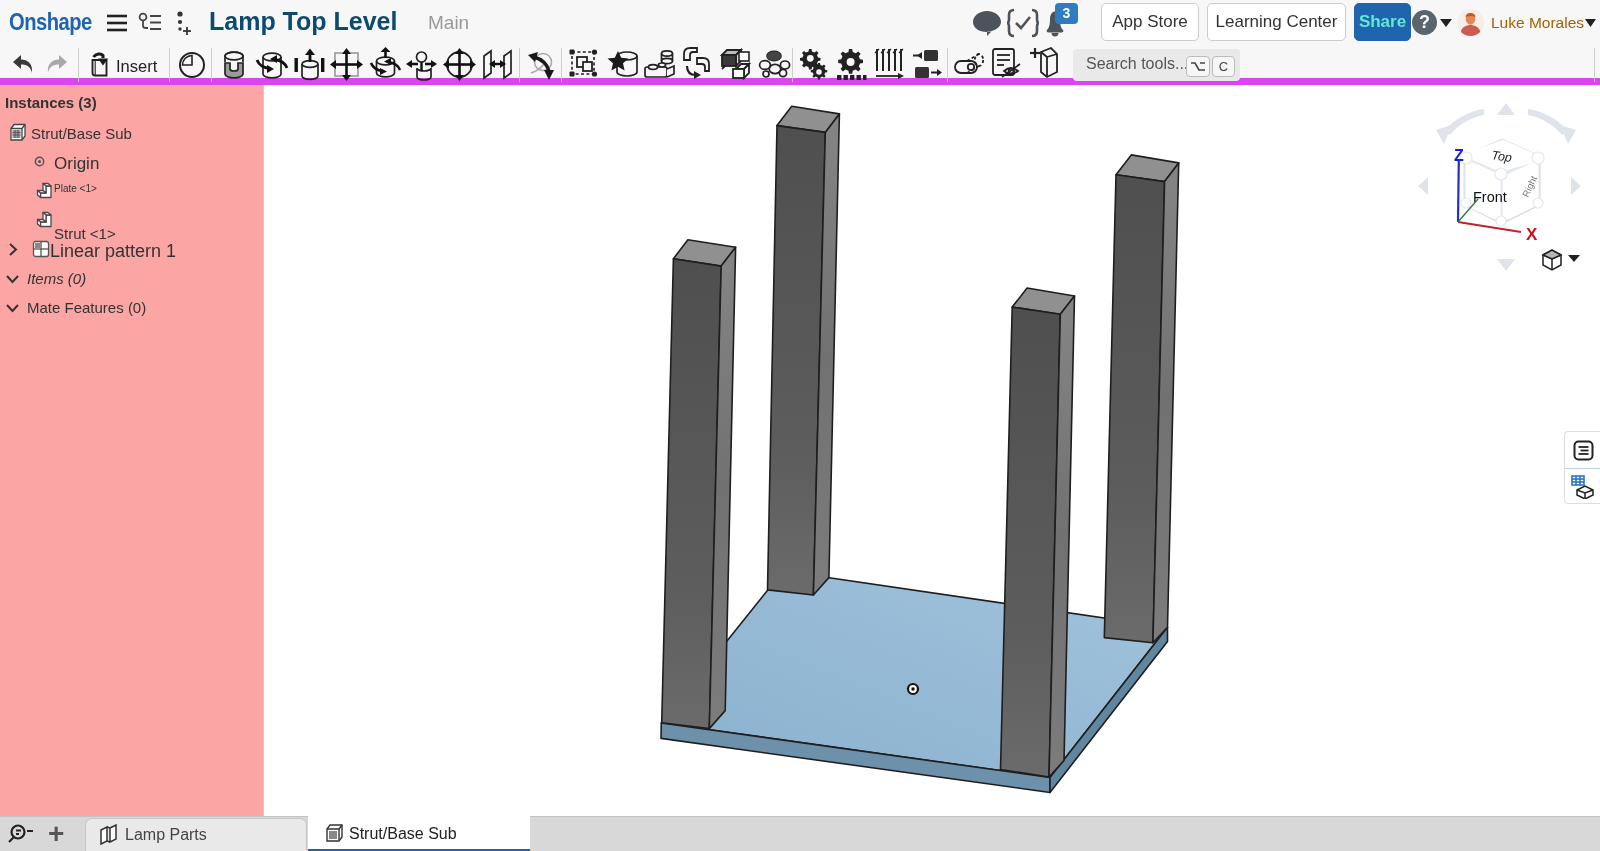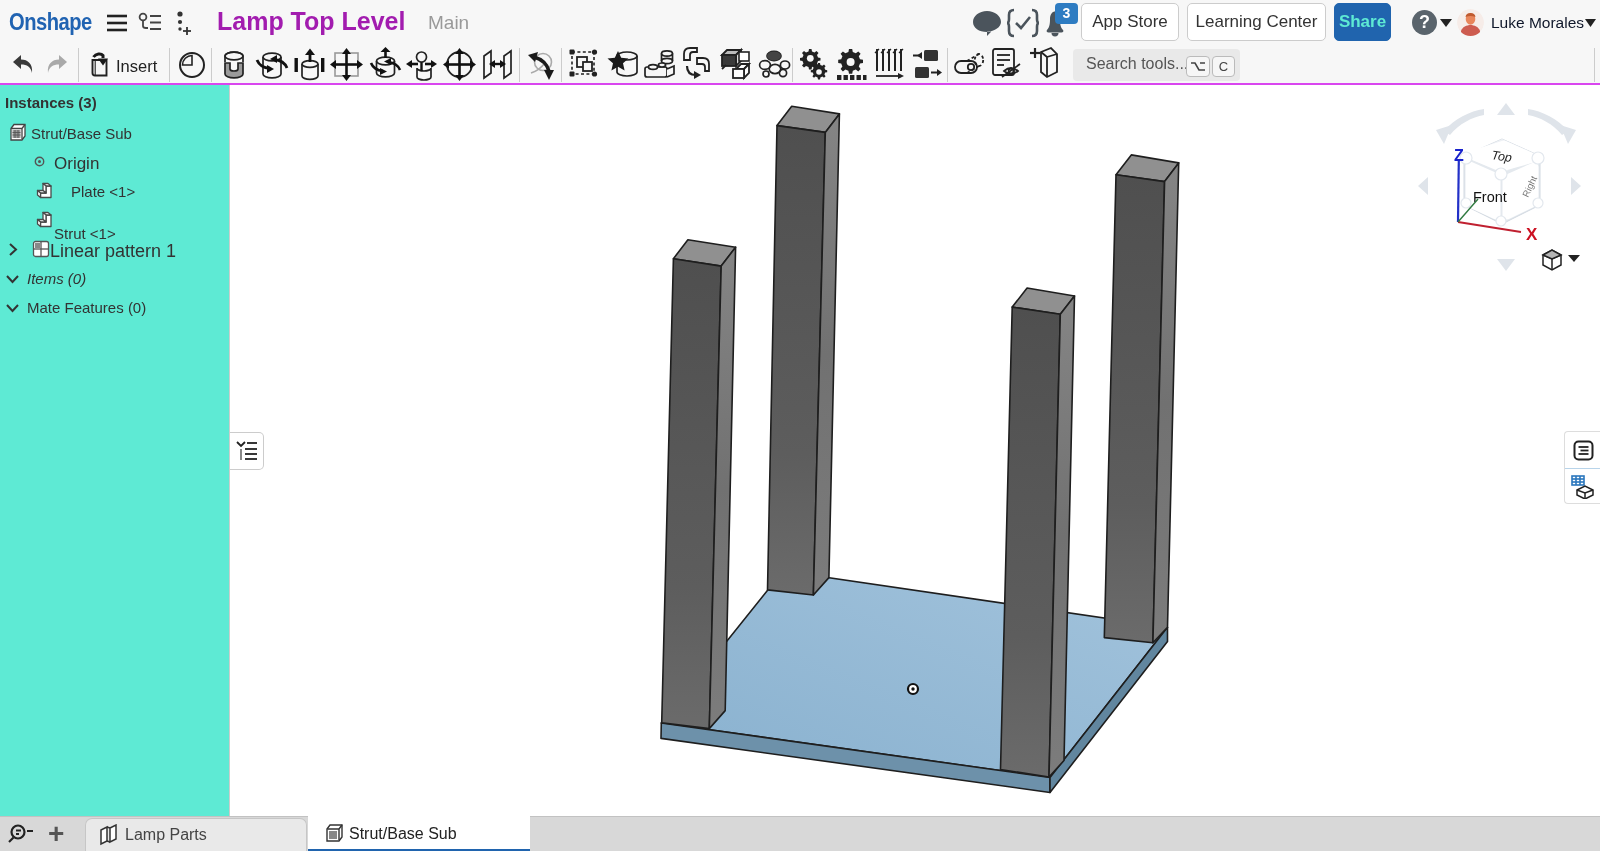--- a/index.html
+++ b/index.html
@@ -1,25 +1,25 @@
 <!DOCTYPE html>
 <html><head>
 <meta charset="utf-8">
 <style>
 * { margin:0; padding:0; box-sizing:border-box; }
 html,body { width:1600px; height:851px; overflow:hidden; font-family:"Liberation Sans",sans-serif; }
 #app { position:relative; width:1600px; height:851px; background:#fff; }
 #topbar { position:absolute; left:0; top:0; width:1600px; height:45px; background:#f7f7f7; }
-#toolbar { position:absolute; left:0; top:45px; width:1600px; height:40px; background:#f7f7f7; border-bottom:2px solid #d946ef; }
-#leftpanel { position:absolute; left:0; top:85px; width:230px; height:731px; background:#5eead4; border-right:1px solid #ccc; }
+#toolbar { position:absolute; left:0; top:45px; width:1600px; height:40px; background:#f7f7f7; border-bottom:7px solid #d946ef; }
+#leftpanel { position:absolute; left:0; top:85px; width:264px; height:731px; background:#fca5a5; border-right:1px solid #ccc; }
 #viewport { position:absolute; left:230px; top:85px; width:1370px; height:731px; background:#fff; }
 #bottombar { position:absolute; left:0; top:816px; width:1600px; height:35px; background:#d8d8d8; border-top:1px solid #c2c2c2; }
 .sep { position:absolute; top:3px; width:1px; height:34px; background:#ccc; }
 .ib { position:absolute; top:0; }
-.btn { position:absolute; top:3px; height:38px; border:1px solid #ccc; border-radius:5px; background:#fff; color:#333; font-size:17px; line-height:36px; text-align:center; }
+.btn { position:absolute; top:3px; height:38px; border:1px solid #ccc; border-radius:5px; background:#fff; color:#333; font-size:17px; line-height:36px; text-align:center;margin-left:20px; }
 .tx { position:absolute; white-space:nowrap; }
 </style>
 </head>
 <body>
 <div id="app">
   <div id="viewport">
   <svg width="1370" height="731" style="position:absolute;left:0;top:0">
     <defs>
       <linearGradient id="pg" x1="0" y1="1" x2="1" y2="0">
             <stop offset="0" stop-color="#89b1cf"></stop>
@@ -164,21 +164,21 @@
         <g fill="#333">
           <circle cx="6" cy="4" r="2.6"></circle>
           <circle cx="6" cy="12" r="2.1"></circle>
           <circle cx="6" cy="19" r="1.7"></circle>
         </g>
         <g stroke="#333" stroke-width="1.8">
           <line x1="13" y1="17" x2="13" y2="25"></line>
           <line x1="9" y1="21" x2="17" y2="21"></line>
         </g>
       </svg>
-    <div class="tx" style="left:217px;top:7px;font-size:25px;font-weight:bold;color:#a21caf;">Lamp Top Level</div>
+    <div class="tx" style="left:209px;top:7px;font-size:25px;font-weight:bold;color:#0c4a6e;">Lamp Top Level</div>
     <div class="tx" style="left:428px;top:12px;font-size:19px;color:#999;">Main</div>
     <svg class="ib" style="left:972px;top:10px" width="30" height="27">
         <path d="M15 1 C7 1 1 6 1 12 C1 18 7 22 15 22 C16.5 22 18 21.8 19.4 21.4 L15 26 L15 21.8 C23 21.4 29 17 29 12 C29 6 23 1 15 1 Z" fill="#4b545c"></path>
       </svg>
     <svg class="ib" style="left:1006px;top:8px" width="34" height="30">
         <g fill="none" stroke="#4b545c" stroke-width="2.6">
           <path d="M8 2 Q3 2 3 7 L3 11 Q3 15 1 15 Q3 15 3 19 L3 23 Q3 28 8 28"></path>
           <path d="M26 2 Q31 2 31 7 L31 11 Q31 15 33 15 Q31 15 31 19 L31 23 Q31 28 26 28"></path>
           <path d="M10 15 L15 20 L24 9"></path>
         </g>
@@ -201,21 +201,21 @@
             <circle cx="13.5" cy="13.5" r="13.5"></circle>
           </clipPath>
         </defs>
         <g clip-path="url(#avc)">
           <circle cx="13.5" cy="13.5" r="13.5" fill="#f6ece8"></circle>
           <path d="M13.5 16 C17 16 22 18 23 22 L23 27 L4 27 L4 22 C5 18 10 16 13.5 16 Z" fill="#cd5c50"></path>
           <ellipse cx="13.5" cy="10" rx="4.8" ry="5.8" fill="#e8855a"></ellipse>
           <path d="M8.5 8 Q9 4 13.5 4 Q18 4 18.5 8 Q16 7 13.5 7 Q11 7 8.5 8 Z" fill="#c05a2e"></path>
         </g>
       </svg>
-    <div class="tx" style="left:1491px;top:14px;font-size:15.5px;color:#0f172a;">Luke Morales</div>
+    <div class="tx" style="left:1491px;top:14px;font-size:15.5px;color:#a16207;">Luke Morales</div>
     <svg class="ib" style="left:1585px;top:19px" width="11" height="8">
         <path d="M0 0 L11 0 L5.5 8 Z" fill="#222"></path>
       </svg>
   </div>
   <div id="toolbar">
     <svg class="ib" style="left:8px;top:7px" width="28" height="26">
         <path d="M13 3 L5 10 L13 17 L13 12.5 C19 12.5 23 15 24 21 C25 12 20 7.5 13 7.5 Z" fill="#3a3a3a"></path>
       </svg>
     <svg class="ib" style="left:44px;top:7px" width="28" height="26">
         <path d="M15 3 L23 10 L15 17 L15 12.5 C9 12.5 5 15 4 21 C3 12 8 7.5 15 7.5 Z" fill="#a9a9a9"></path>
@@ -526,21 +526,21 @@
     <div class="tx" style="left:54px;top:69px;font-size:17px;color:#333;">Origin</div>
     <svg class="ib" style="left:36px;top:96px;position:absolute" width="18" height="19">
         <g fill="#fff" stroke="#4a4a4a" stroke-width="1.3" stroke-linejoin="round">
           <path d="M4.5 16.5 L4.5 12 L10 12 L10 5 L15 5 L15 16.5 Z"></path>
           <path d="M10 5 L15 5 L12 2.5 L7 2.5 Z"></path>
           <path d="M10 5 L10 12 L7 9.5 L7 2.5 Z"></path>
           <path d="M4.5 12 L10 12 L7 9.5 L1.5 9.5 Z"></path>
           <path d="M4.5 12 L4.5 16.5 L1.5 14 L1.5 9.5 Z"></path>
         </g>
       </svg>
-    <div class="tx" style="left:54px;top:98px;font-size:15px;color:#333;margin-left:17px;">Plate &lt;1&gt;</div>
+    <div class="tx" style="left:54px;top:98px;font-size:10px;color:#333;">Plate &lt;1&gt;</div>
     <svg class="ib" style="left:36px;top:125px;position:absolute" width="18" height="19">
         <g fill="#fff" stroke="#4a4a4a" stroke-width="1.3" stroke-linejoin="round">
           <path d="M4.5 16.5 L4.5 12 L10 12 L10 5 L15 5 L15 16.5 Z"></path>
           <path d="M10 5 L15 5 L12 2.5 L7 2.5 Z"></path>
           <path d="M10 5 L10 12 L7 9.5 L7 2.5 Z"></path>
           <path d="M4.5 12 L10 12 L7 9.5 L1.5 9.5 Z"></path>
           <path d="M4.5 12 L4.5 16.5 L1.5 14 L1.5 9.5 Z"></path>
         </g>
       </svg>
     <div class="tx" style="left:54px;top:140px;font-size:15px;color:#333;">Strut &lt;1&gt;</div>

